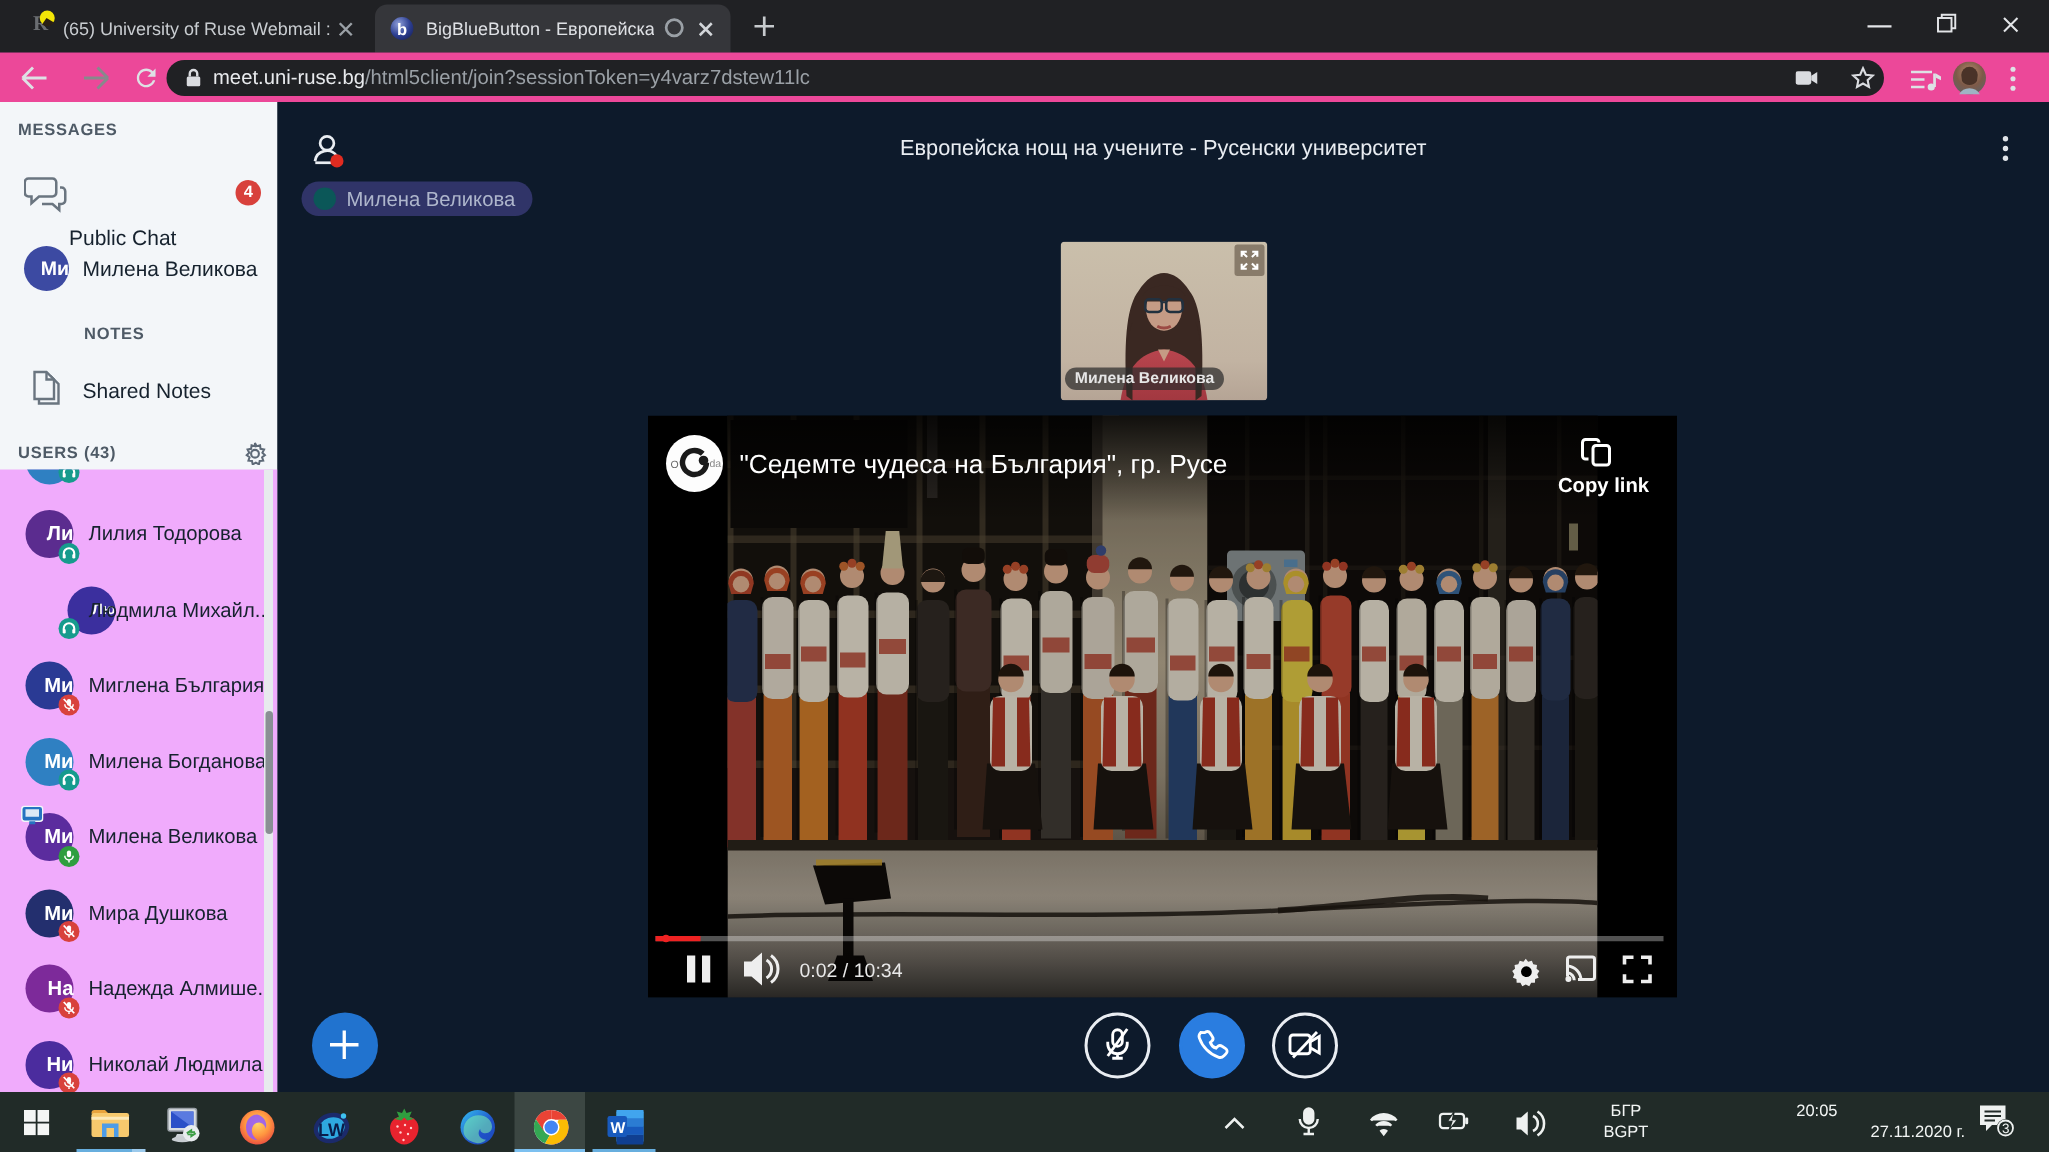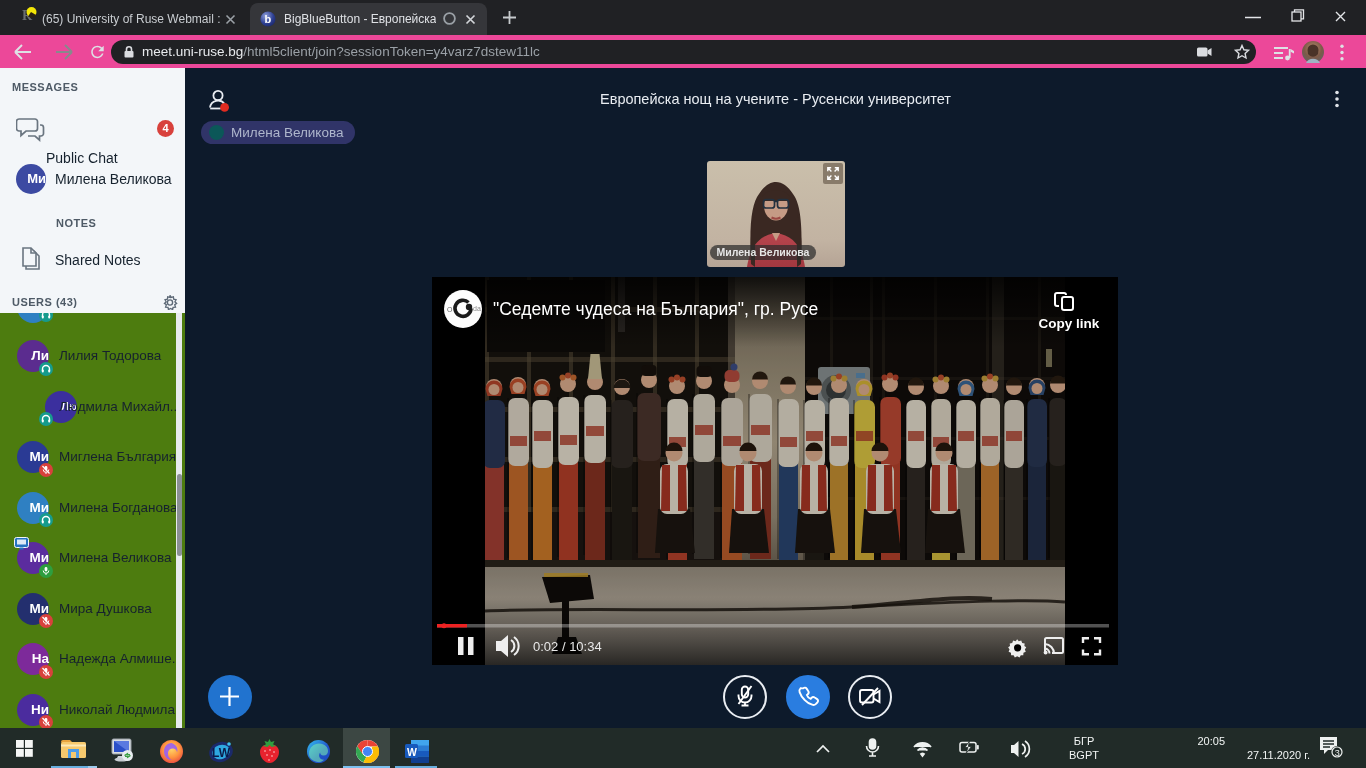--- a/index.html
+++ b/index.html
@@ -141,21 +141,21 @@
 <path d="M4 2 h8 l5 5 v13 h-13 Z" fill="#f3f6f9" stroke="#6a7580" stroke-width="1.6"></path>
 <path d="M12 2 v5 h5" fill="none" stroke="#6a7580" stroke-width="1.6"></path>
 </svg>
 <div class="abs sitem" style="left:55px;top:184px;">Shared Notes</div>
 <div class="abs shead" style="left:12px;top:228px;">USERS (43)</div>
 <svg class="abs" style="left:162px;top:226px" width="16" height="16" viewBox="0 0 16 16">
 <path d="M8 1 L9.2 3.2 11.6 2.6 11.9 5.1 14.4 5.6 13.2 7.8 15 9.5 13 11 13.8 13.4 11.3 13.6 10.8 16 8.6 14.8 6.4 16 5.9 13.6 3.4 13.4 4.2 11 2.2 9.5 4 7.8 2.8 5.6 5.3 5.1 5.6 2.6 8 3.2 Z" fill="none" stroke="#5d6977" stroke-width="1.4" transform="scale(0.95) translate(0.4 0.4)"></path>
 <circle cx="8" cy="8.5" r="2.6" fill="none" stroke="#5d6977" stroke-width="1.4"></circle>
 </svg>
 </div>
-<div class="abs" style="left:0;top:245px;width:185px;height:415px;background:#4d7c0f;overflow:hidden;">
+<div class="abs" style="left:0;top:245px;width:185px;height:415px;background:#f0abfc;overflow:hidden;">
 <div class="abs av" style="left:17px;top:-22px;width:32px;height:32px;background:#2f80c2;"></div>
 
 <div class="abs" style="left:39px;top:-5px;width:14px;height:14px;border-radius:50%;background:#169b8d;"></div>
         <svg class="abs" style="left:41px;top:-3px" width="10" height="10" viewBox="0 0 10 10">
           <path d="M1.5 6 V5 a3.5 3.5 0 0 1 7 0 V6" fill="none" stroke="#fff" stroke-width="1.4"></path>
           <rect x="0.8" y="5.4" width="2" height="3" rx="0.9" fill="#fff"></rect>
           <rect x="7.2" y="5.4" width="2" height="3" rx="0.9" fill="#fff"></rect>
         </svg>
 <div class="abs av" style="left:17px;top:27px;width:32px;height:32px;background:#5b2c8f;font-size:13.5px;line-height:32px;">Ли</div>
 <div class="abs" style="left:39px;top:49px;width:14px;height:14px;border-radius:50%;background:#169b8d;"></div>

